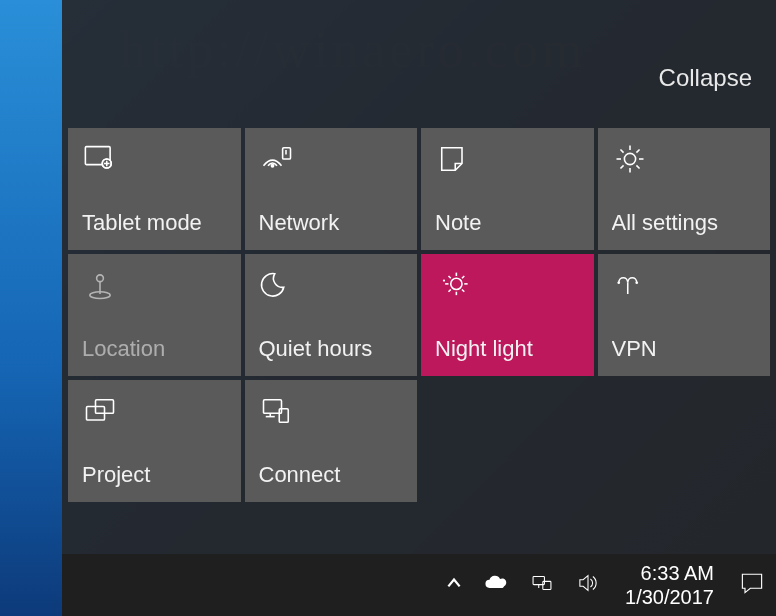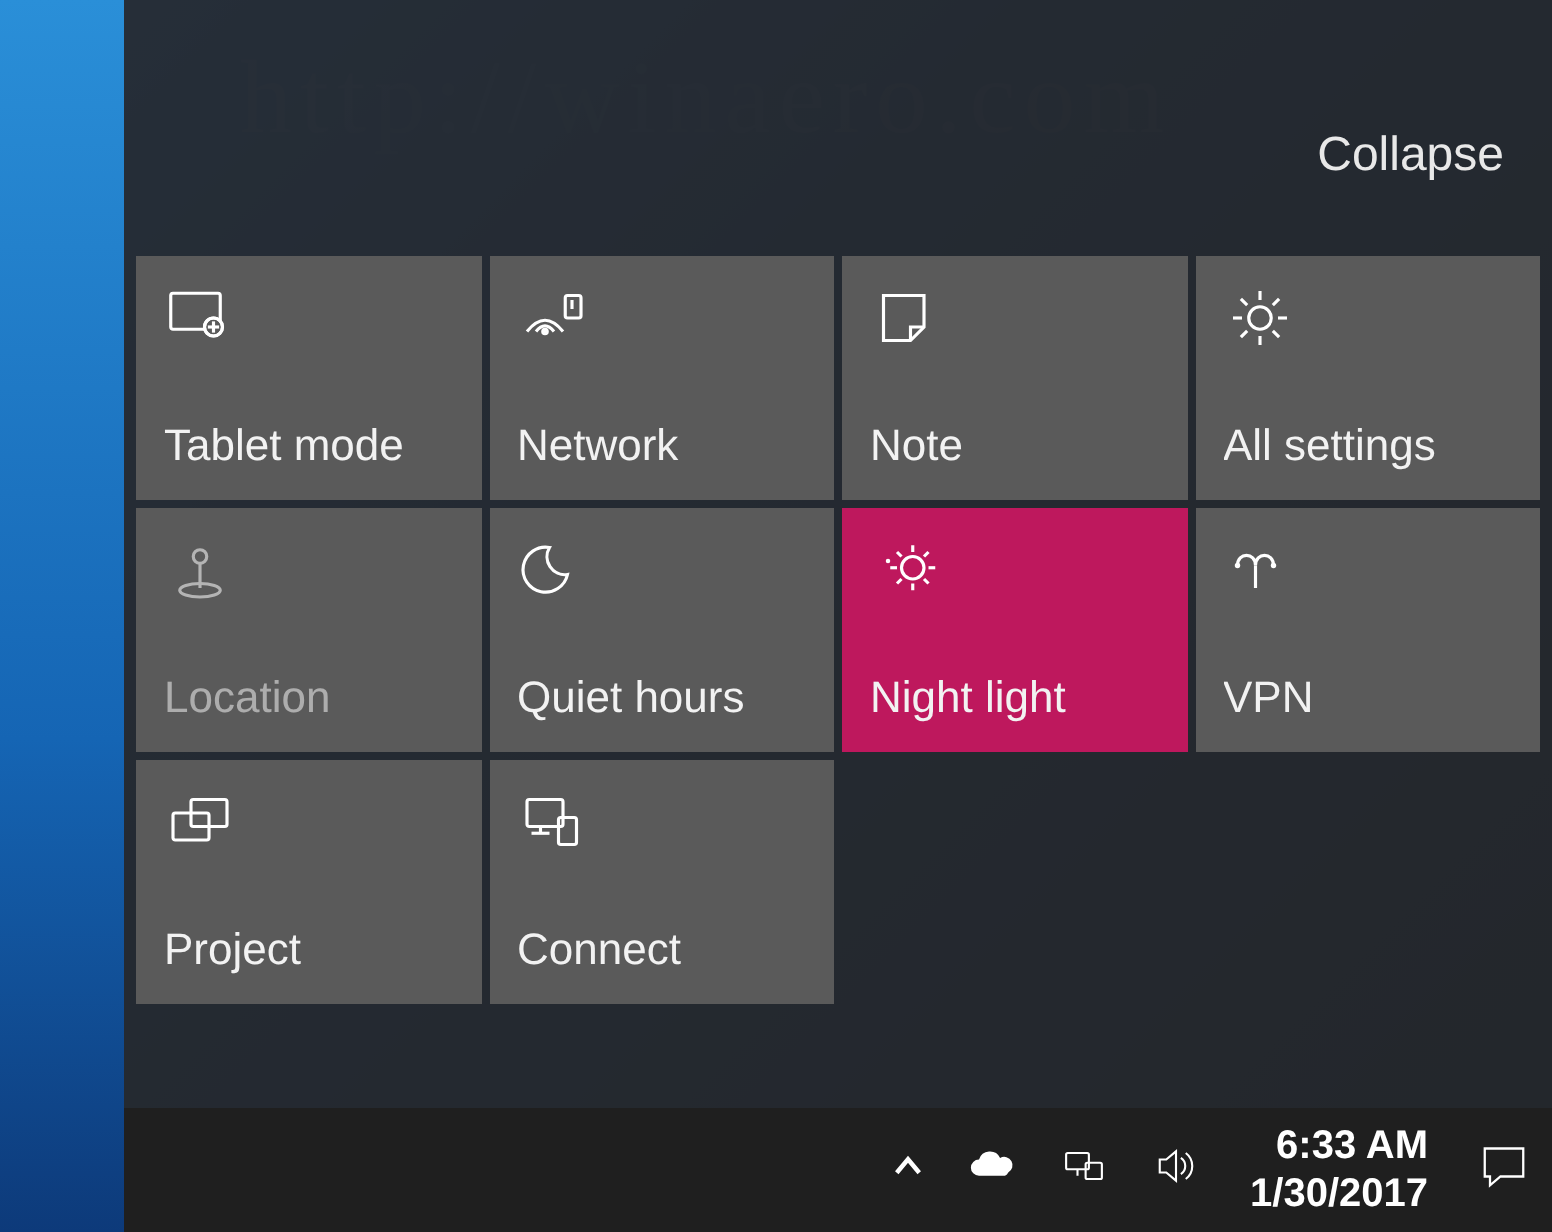--- a/index.html
+++ b/index.html
@@ -76,21 +76,21 @@
     align-items: center;
     justify-content: flex-end;
     padding-right: 10px;
     color: #fff;
     gap: 18px;
   }
   .tray-icons { display: flex; align-items: center; gap: 20px; }
   .tray-icons span, .tray-icons svg { color: #fff; }
   .tray-icons svg { width: 26px; height: 26px; stroke: #fff; fill: none; stroke-width: 1.3; }
   .chevron-up svg { width: 18px; height: 18px; stroke-width: 2; }
-  .clock { text-align: right; line-height: 1.2; font-size: 20px; padding: 0 6px; font-weight: bold; }
+  .clock { text-align: right; line-height: 1.2; font-size: 20px; padding: 0 6px; }
   .notif svg { width: 28px; height: 28px; stroke: #fff; fill: none; stroke-width: 1.3; }
   .desktop-sliver {
     position: absolute;
     left: 0; top: 0; bottom: 0; width: 62px;
     background: linear-gradient(180deg, #2a8fd8 0%, #1565b4 60%, #0d3a7a 100%);
   }
 </style>
 </head>
 <body>
 

